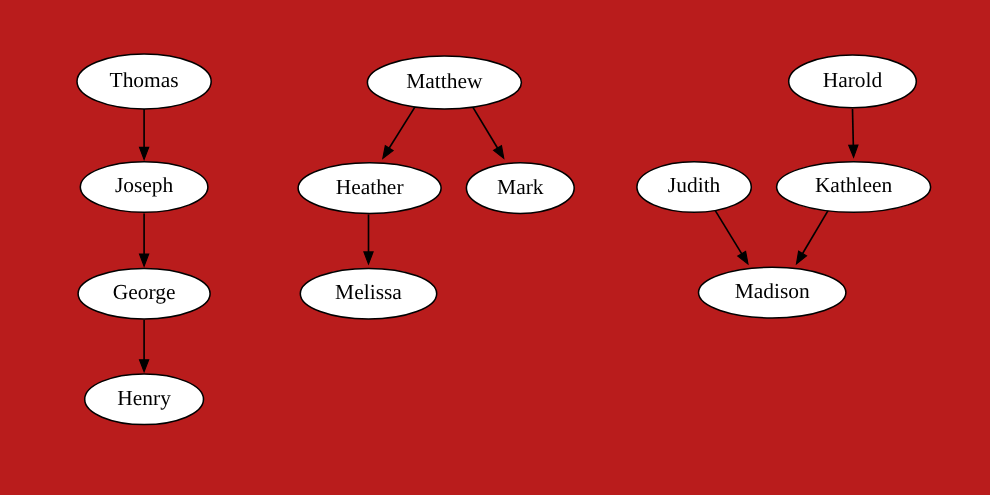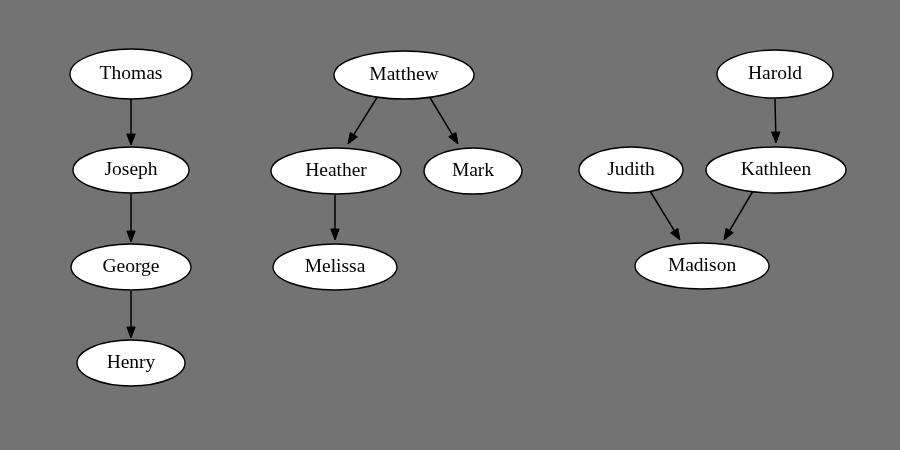--- a/index.html
+++ b/index.html
@@ -8,21 +8,21 @@
     padding: 0;
     background: #ffffff;
   }
   body {
     font-family: "Liberation Serif", "DejaVu Serif", serif;
   }
   #graph-canvas {
     position: relative;
     width: 900px;
     height: 450px;
-    background: #737373;
+    background: #b91c1c;
     overflow: hidden;
   }
   #graph-svg {
     position: absolute;
     top: 0;
     left: 0;
     width: 900px;
     height: 450px;
     display: block;
   }

